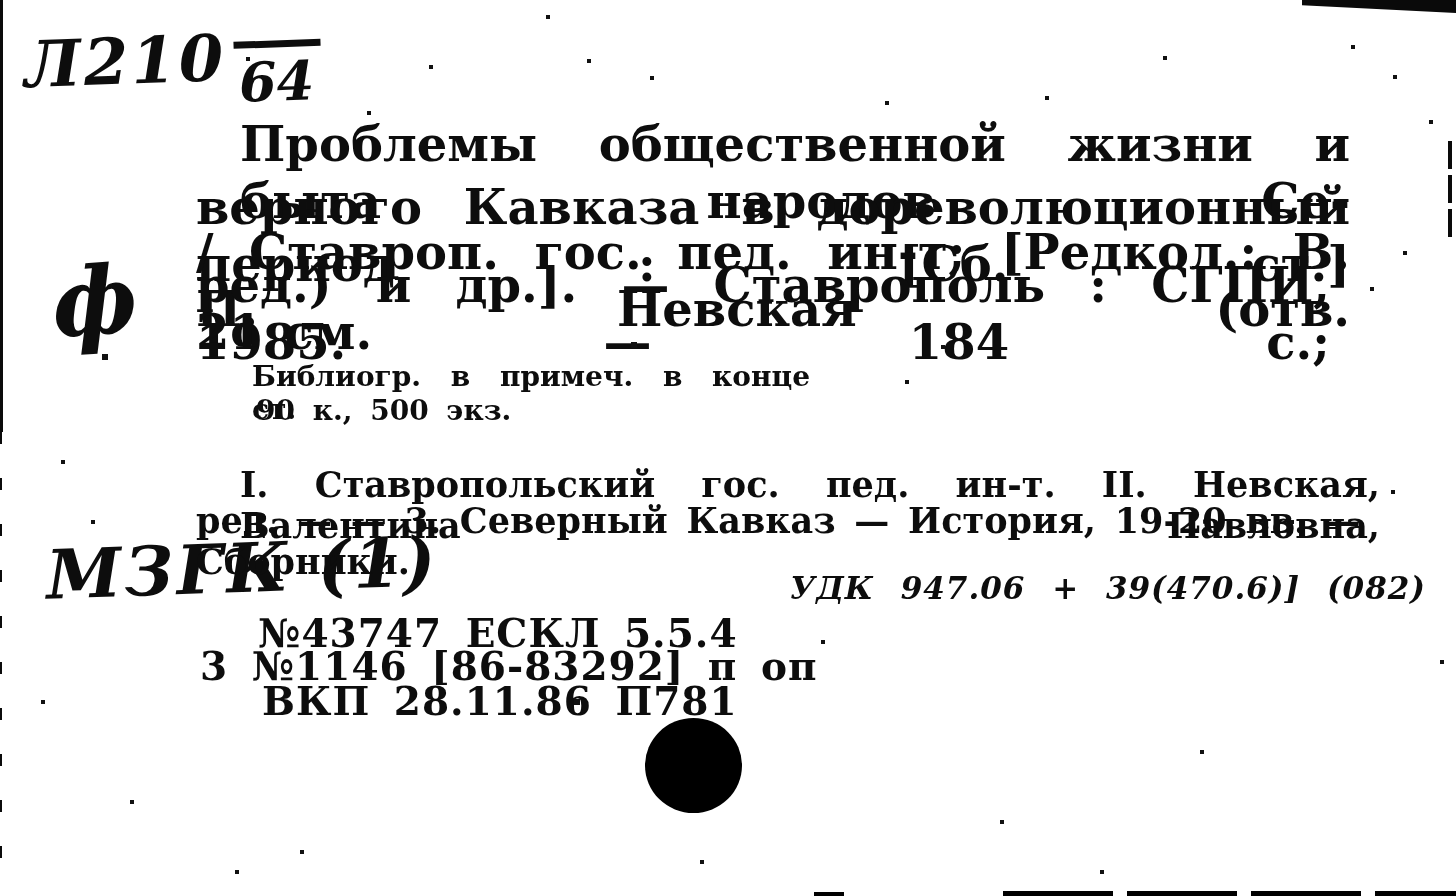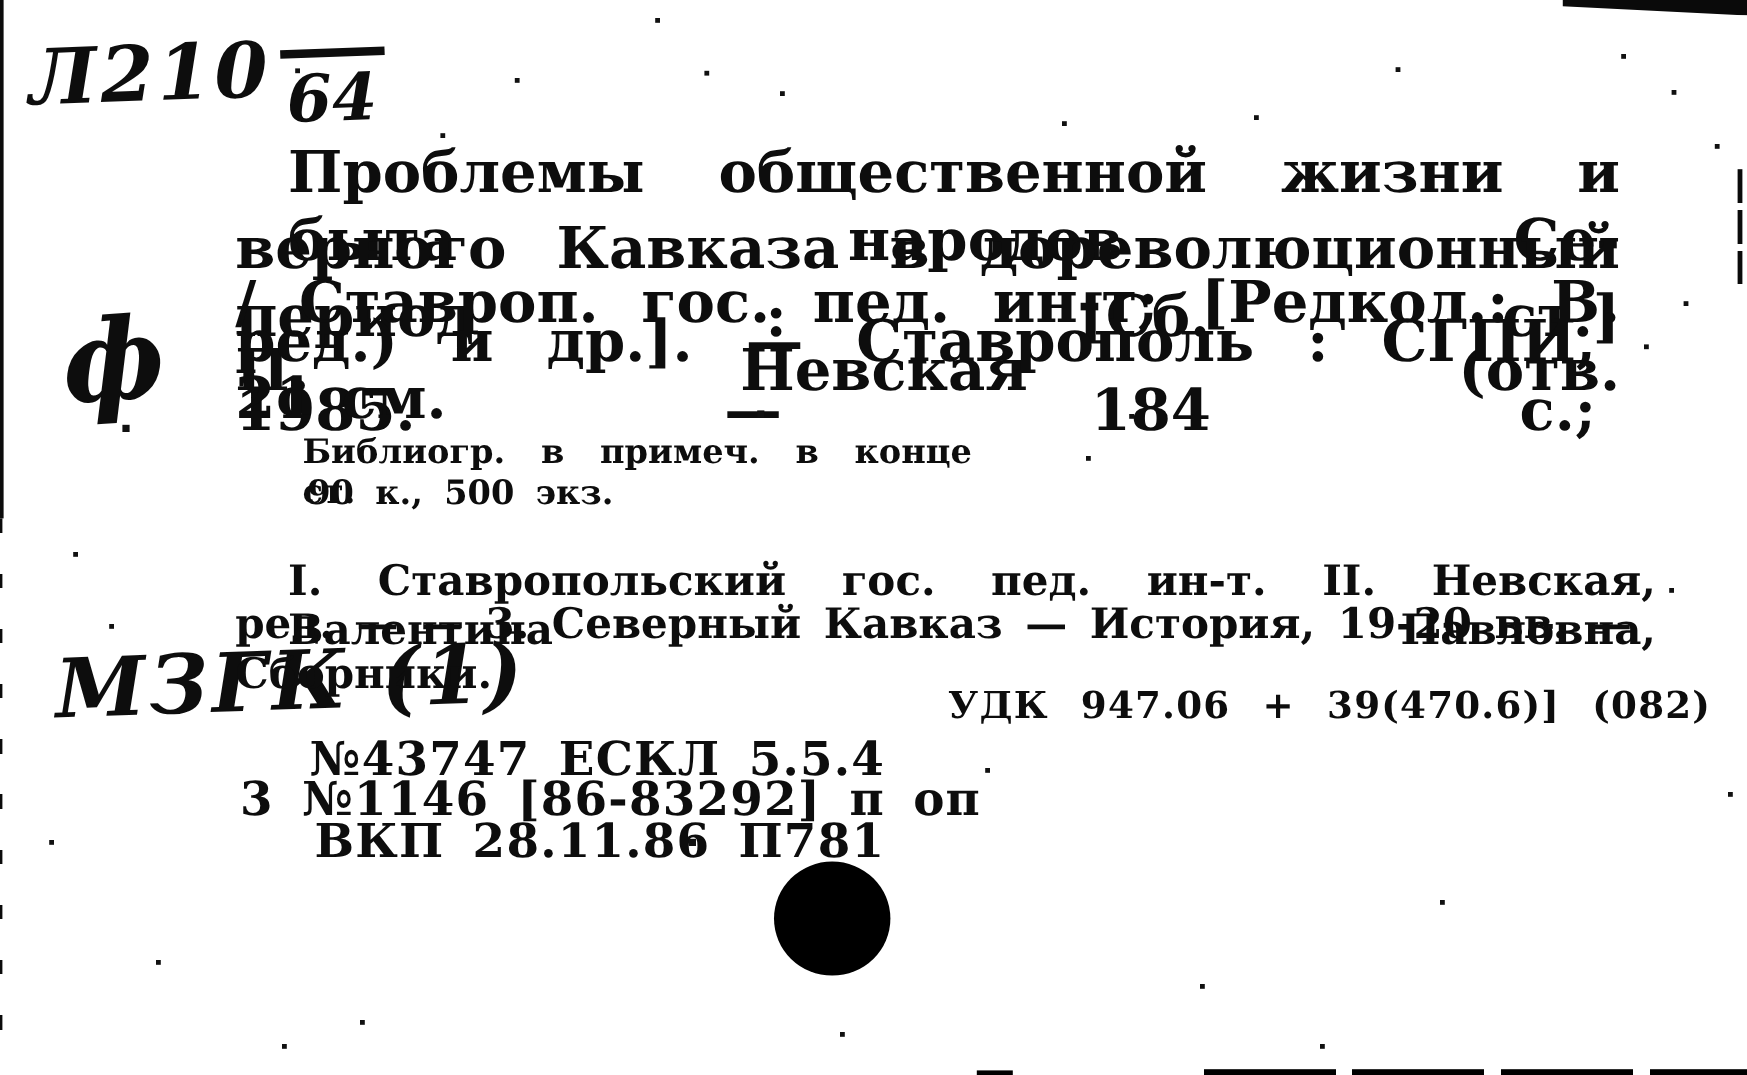--- a/index.html
+++ b/index.html
@@ -85,21 +85,21 @@
   <div>
     <div class="line small fill" style="left:252px; top:360px; width:558px;">Библиогр. в примеч. в конце ст.</div>
     <div class="line small" style="left:256px; top:394px;">90 к., 500 экз.</div>
   </div>
 
   <div>
     <div class="line tracing fill" style="left:240px; top:464px; width:1140px;">I. Ставропольский гос. пед. ин-т. II. Невская, Валентина Павловна,</div>
     <div class="line tracing fill" style="left:196px; top:500px; width:1164px;">ред. — — 3. Северный Кавказ — История, 19-20 вв. — Сборники.</div>
   </div>
 
-  <div class="line udk" style="left:790px; top:570px;">УДК 947.06 + 39(470.6)] (082)</div>
+  <div class="line udk" style="left:790px; top:570px;font-style:italic;">УДК 947.06 + 39(470.6)] (082)</div>
 
   <div>
     <div class="line ctrl" style="left:258px; top:610px;">№43747 ЕСКЛ 5.5.4</div>
     <div class="line ctrl" style="left:200px; top:643px;">3 №1146 [86-83292] п оп</div>
     <div class="line ctrl" style="left:262px; top:678px;">ВКП 28.11.86 П781</div>
   </div>
 
   <div class="hole"></div>
 
   <div class="edge-left-solid"></div>

